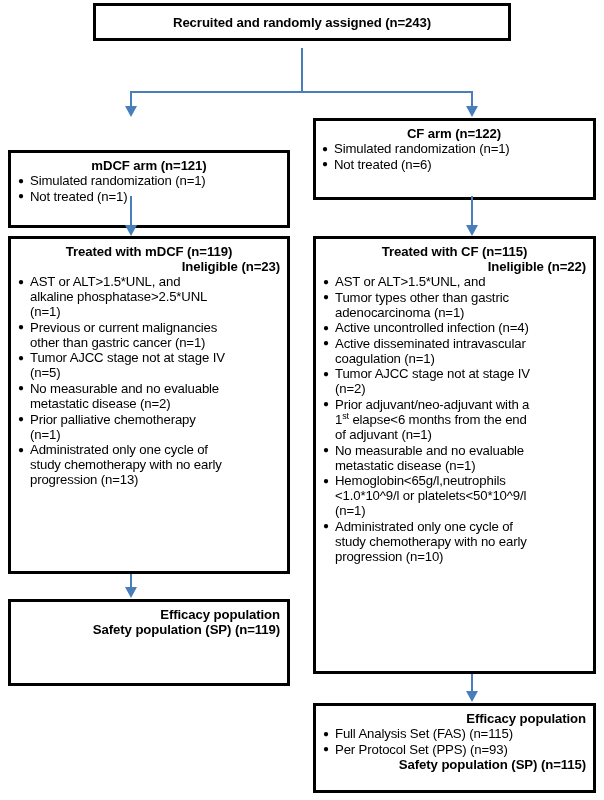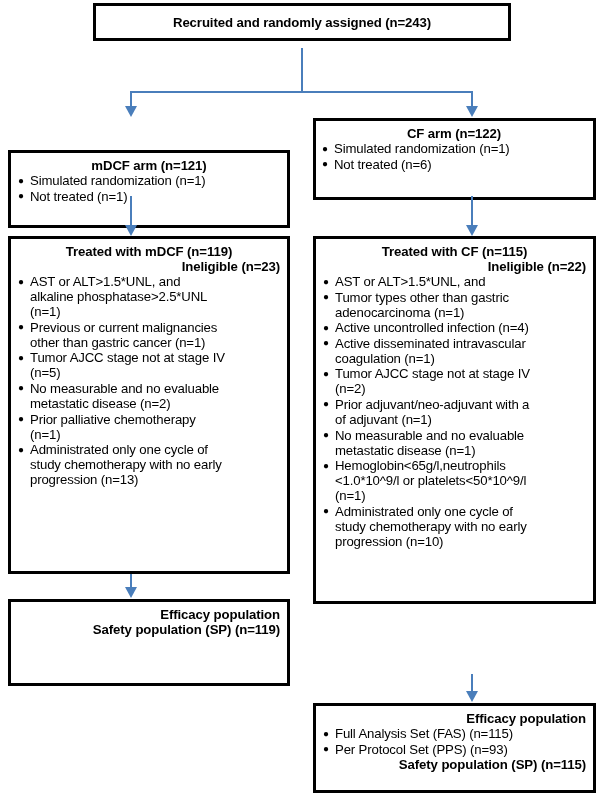--- a/index.html
+++ b/index.html
@@ -72,21 +72,21 @@
   sup { font-size: 9px; vertical-align: super; line-height: 0; }
 
   
   #box-recruited {
     left: 93px; top: 3px; width: 418px; height: 38px;
     display: flex; align-items: center; justify-content: center;
   }
   #box-mdcf-arm   { left: 8px;   top: 118px; width: 282px; height: 78px; margin-top: 32px; }
   #box-cf-arm     { left: 313px; top: 118px; width: 283px; height: 82px; padding-left: 6px; }
   #box-treated-mdcf { left: 8px;  top: 236px; width: 282px; height: 338px; }
-  #box-treated-cf   { left: 313px; top: 236px; width: 283px; height: 368px; }
+  #box-treated-cf   { left: 313px; top: 236px; width: 283px; height: 438px; }
   #box-efficacy-mdcf { left: 8px;  top: 599px; width: 282px; height: 87px; }
   #box-efficacy-cf   { left: 313px; top: 703px; width: 283px; height: 90px; }
 
   
   .conn {
     position: absolute;
     background: #4a7ebb;
   }
   .conn-v { width: 2px; }
   .conn-h { height: 2px; }
@@ -204,20 +204,21 @@
         <li>
           <span class="cont">Active disseminated intravascular</span>
           <span class="cont">coagulation (n=1)</span>
         </li>
         <li>
           <span class="cont">Tumor AJCC stage not at stage IV</span>
           <span class="cont">(n=2)</span>
         </li>
         <li>
           <span class="cont">Prior adjuvant/neo-adjuvant with a</span>
+          <span class="cont">1<sup>st</sup> elapse&lt;6 months from the end</span>
           <span class="cont">of adjuvant (n=1)</span>
         </li>
         <li>
           <span class="cont">No measurable and no evaluable</span>
           <span class="cont">metastatic disease (n=1)</span>
         </li>
         <li>
           <span class="cont">Hemoglobin&lt;65g/l,neutrophils</span>
           <span class="cont">&lt;1.0*10^9/l or platelets&lt;50*10^9/l</span>
           <span class="cont">(n=1)</span>

